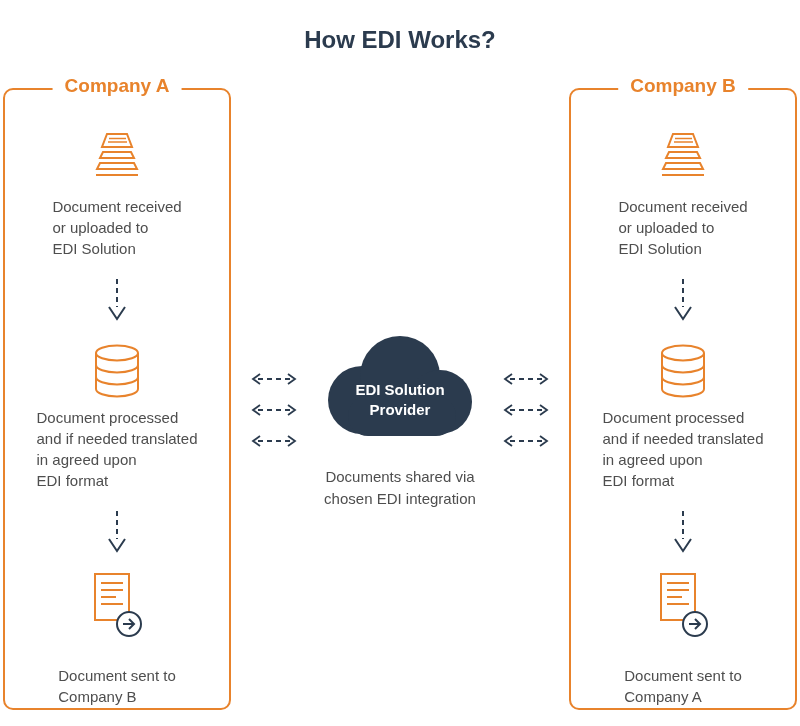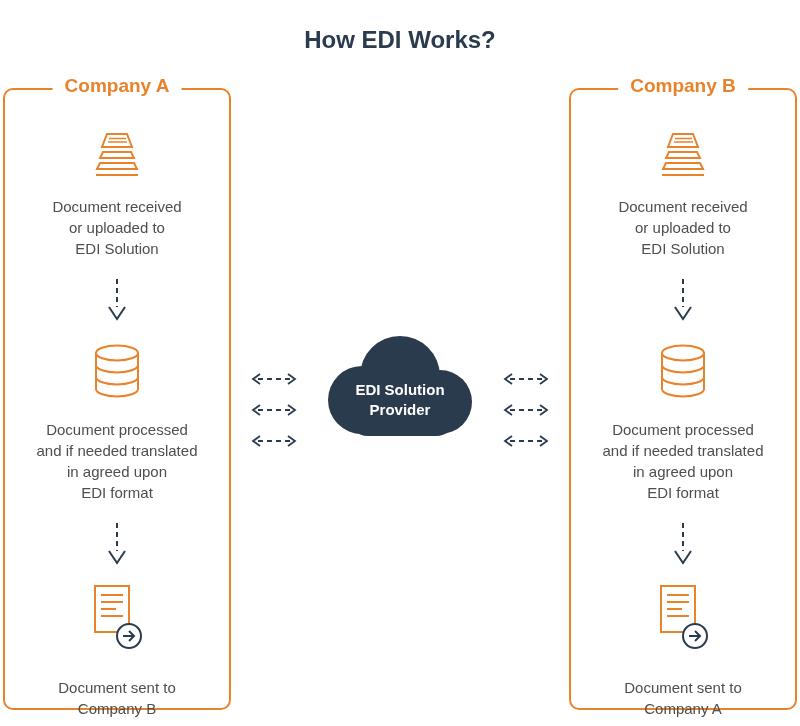--- a/index.html
+++ b/index.html
@@ -43,28 +43,27 @@
     padding: 0 12px;
     color: #E8832C;
     font-size: 19px;
     font-weight: bold;
     white-space: nowrap;
   }
   .step-text {
     font-size: 15px;
     line-height: 21px;
     color: #4E4E4E;
-    text-align: center;
     white-space: pre-line;
   }
   .icon-stack   { margin-top: 42px; }
   .txt-1        { margin-top: 14px; }
   .arrow-down-1 { margin-top: 18px; }
   .icon-db      { margin-top: 16px; }
-  .txt-2        { margin-top: 14px; }
+  .txt-2        { margin-top: 2px; }
   .arrow-down-2 { margin-top: 18px; }
   .icon-sent    { margin-top: 12px; }
   .txt-3        { margin-top: 20px; }
 
   .cloud-wrap {
     position: absolute;
     left: 310px;
     top: 328px;
     width: 180px;
     height: 124px;
@@ -293,14 +292,16 @@
     </span>
     <span>
       <svg width="48" height="14" viewBox="0 0 48 14" fill="none" stroke="#2B3B4E" stroke-width="1.8">
         <line x1="8" y1="7" x2="40" y2="7" stroke-dasharray="5 4"></line>
         <polyline points="10,2 3,7 10,12"></polyline>
         <polyline points="38,2 45,7 38,12"></polyline>
       </svg>
     </span>
   </div>
 
+  <div class="caption">Documents shared via
+chosen EDI integration</div>
 
 </div>
 
 </body></html>

